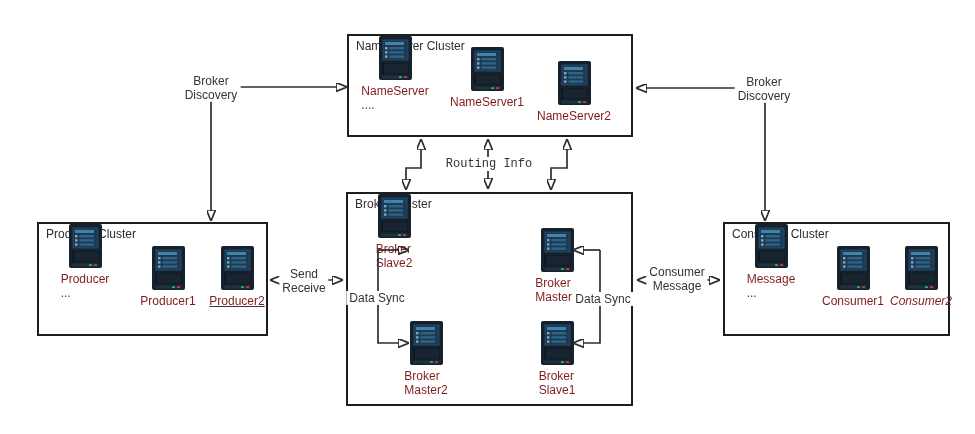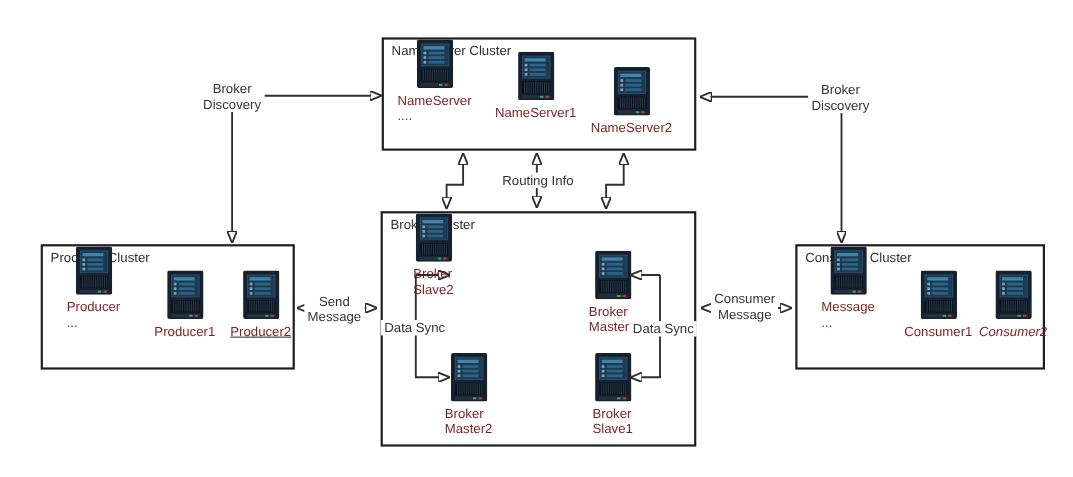--- a/index.html
+++ b/index.html
@@ -353,20 +353,20 @@
     <path d="M378,250 H399" marker-end="url(#arr)"></path>
     <path d="M378,250 V343 H399" marker-end="url(#arr)"></path>
     <path d="M600,250 H583" marker-end="url(#arr)"></path>
     <path d="M600,250 V343 H583" marker-end="url(#arr)"></path>
   </svg>
 
   <div class="edge-label" style="left:211px; top:88px;">Broker
 Discovery</div>
   <div class="edge-label" style="left:764px; top:89px;">Broker
 Discovery</div>
-  <div class="edge-label" style="left:489px; top:164px;">Routing Info</div>
+  <div class="edge-label" style="left:489px; top:164px;font-family:Liberation Mono, monospace;">Routing Info</div>
   <div class="edge-label" style="left:304px; top:281px;">Send
-Message</div>
+Receive</div>
   <div class="edge-label" style="left:677px; top:279px;">Consumer
 Message</div>
   <div class="edge-label" style="left:377px; top:298px;">Data Sync</div>
   <div class="edge-label" style="left:603px; top:299px;">Data Sync</div>
 </div>
 
 </body></html>

